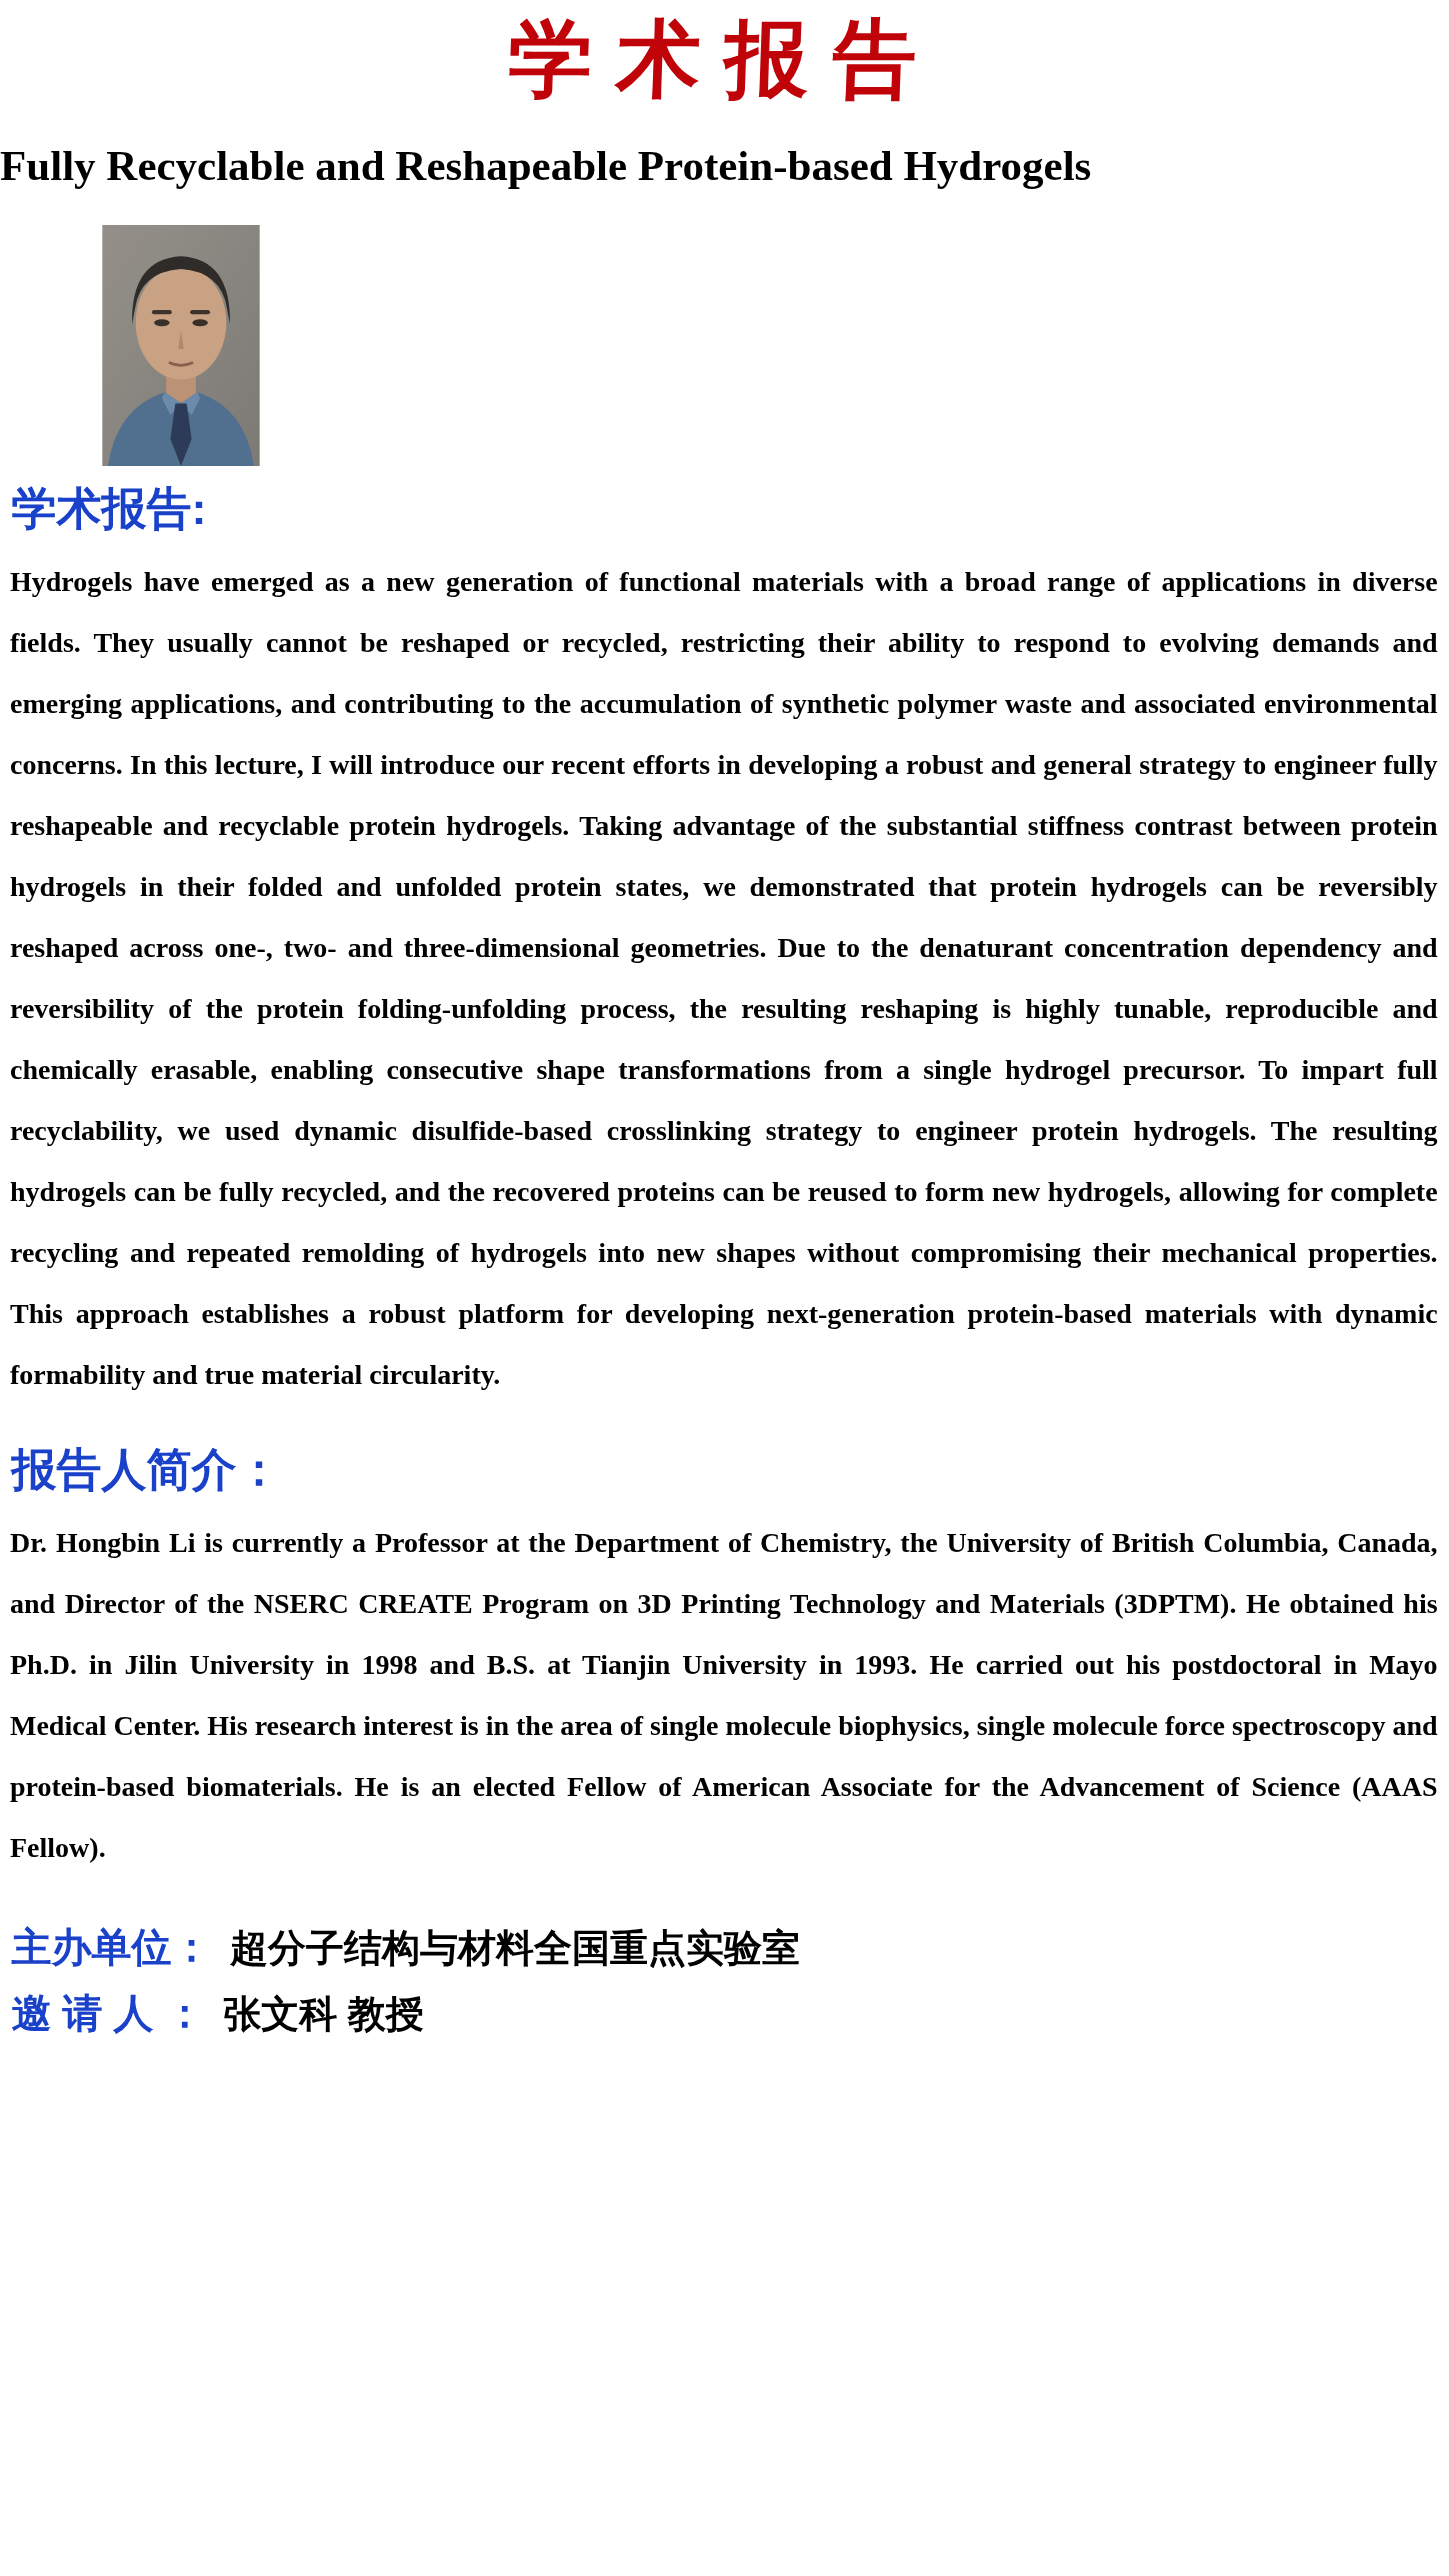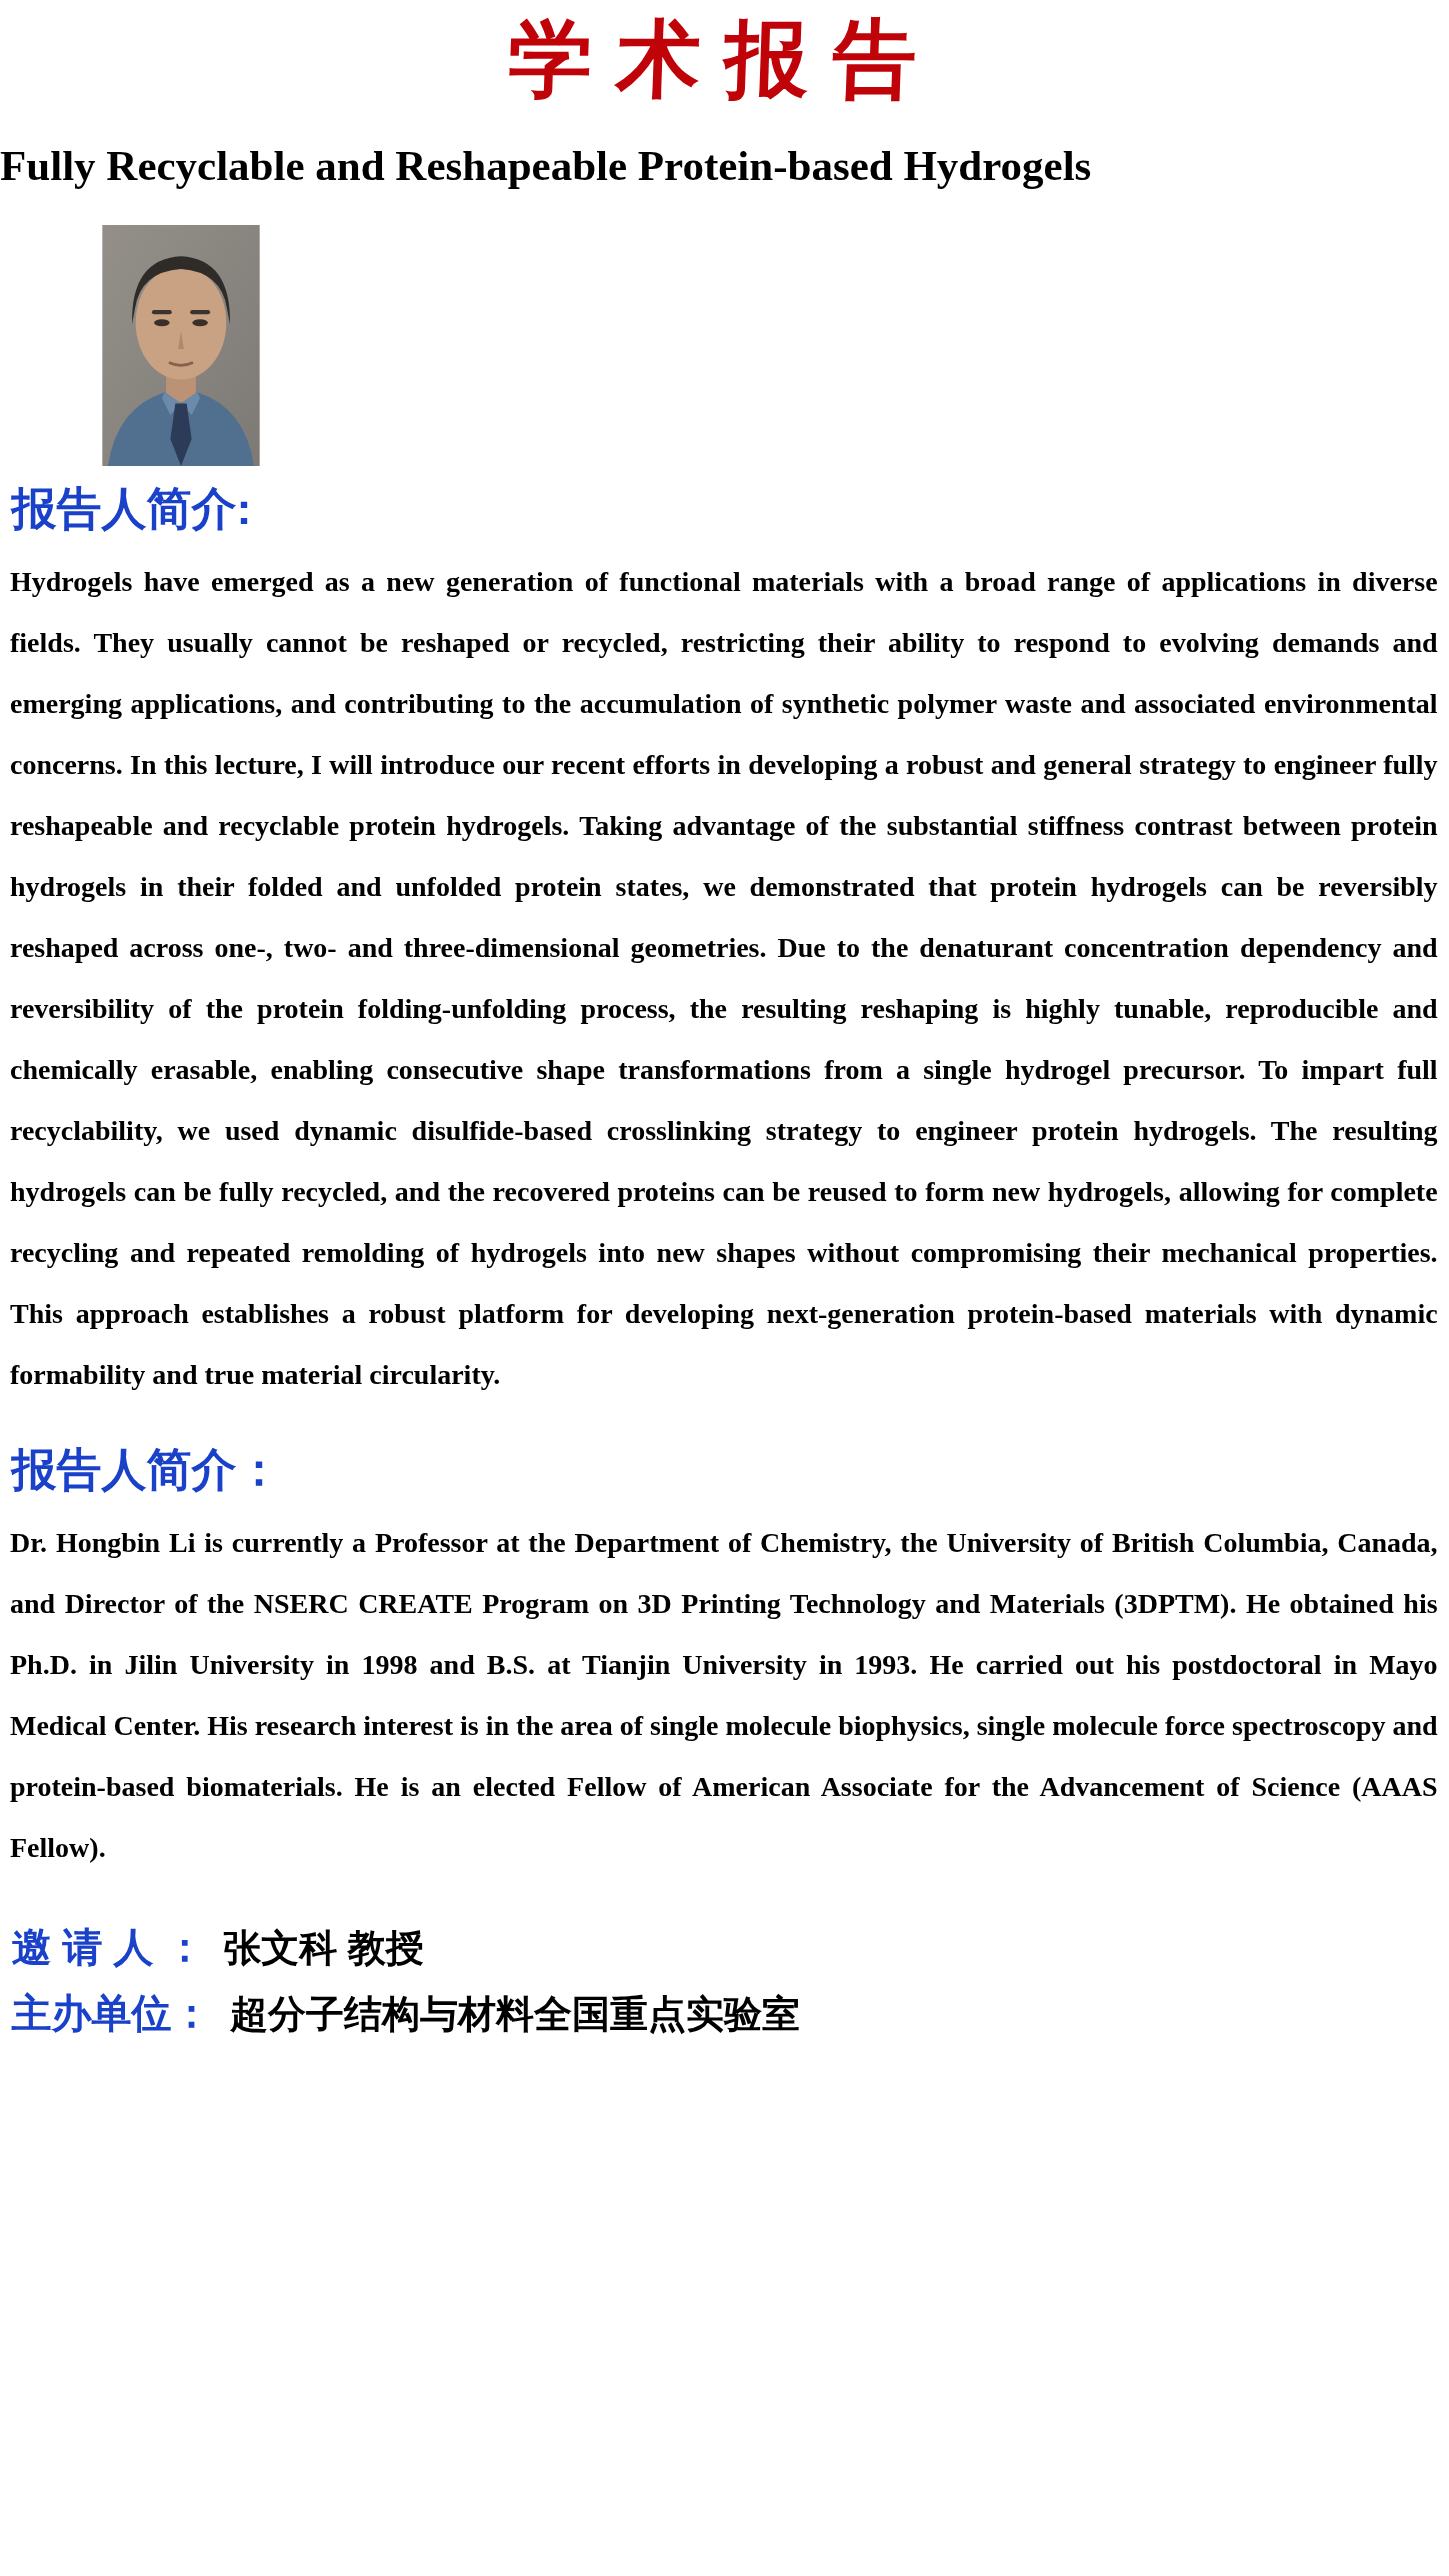--- a/index.html
+++ b/index.html
@@ -155,33 +155,33 @@
 
         <path d="M88 236 L111 252 L96 268 L84 244 Z" fill="#6c8aa9"></path>
         <path d="M134 236 L111 252 L126 268 L138 244 Z" fill="#6c8aa9"></path>
 
         <path d="M103 252 L119 252 L126 302 L111 340 L96 302 Z" fill="#2c3b57"></path>
       </svg>
     </div>
 
   </div>
 
-  <div class="section-heading">报告人简介:</div>
+  <div class="section-heading">学术报告:</div>
 
   <p class="body-text">Hydrogels have emerged as a new generation of functional materials with a broad range of applications in diverse fields. They usually cannot be reshaped or recycled, restricting their ability to respond to evolving demands and emerging applications, and contributing to the accumulation of synthetic polymer waste and associated environmental concerns. In this lecture, I will introduce our recent efforts in developing a robust and general strategy to engineer fully reshapeable and recyclable protein hydrogels. Taking advantage of the substantial stiffness contrast between protein hydrogels in their folded and unfolded protein states, we demonstrated that protein hydrogels can be reversibly reshaped across one-, two- and three-dimensional geometries. Due to the denaturant concentration dependency and reversibility of the protein folding-unfolding process, the resulting reshaping is highly tunable, reproducible and chemically erasable, enabling consecutive shape transformations from a single hydrogel precursor. To impart full recyclability, we used dynamic disulfide-based crosslinking strategy to engineer protein hydrogels. The resulting hydrogels can be fully recycled, and the recovered proteins can be reused to form new hydrogels, allowing for complete recycling and repeated remolding of hydrogels into new shapes without compromising their mechanical properties. This approach establishes a robust platform for developing next-generation protein-based materials with dynamic formability and true material circularity.</p>
 
   <div class="section-heading bio-head">报告人简介：</div>
 
   <p class="body-text">Dr. Hongbin Li is currently a Professor at the Department of Chemistry, the University of British Columbia, Canada, and Director of the NSERC CREATE Program on 3D Printing Technology and Materials (3DPTM). He obtained his Ph.D. in Jilin University in 1998 and B.S. at Tianjin University in 1993. He carried out his postdoctoral in Mayo Medical Center. His research interest is in the area of single molecule biophysics, single molecule force spectroscopy and protein-based biomaterials. He is an elected Fellow of American Associate for the Advancement of Science (AAAS Fellow).</p>
 
   <div class="footer-block">
     <div class="footer-row">
+      <span class="footer-label">主办单位：</span>
+      <span class="footer-value">超分子结构与材料全国重点实验室</span>
+    </div>
+    <div class="footer-row">
       <span class="footer-label">邀 请 人 ：</span>
       <span class="footer-value">张文科 教授</span>
-    </div>
-    <div class="footer-row">
-      <span class="footer-label">主办单位：</span>
-      <span class="footer-value">超分子结构与材料全国重点实验室</span>
     </div>
   </div>
 
 </div>
 
 
 </body></html>

